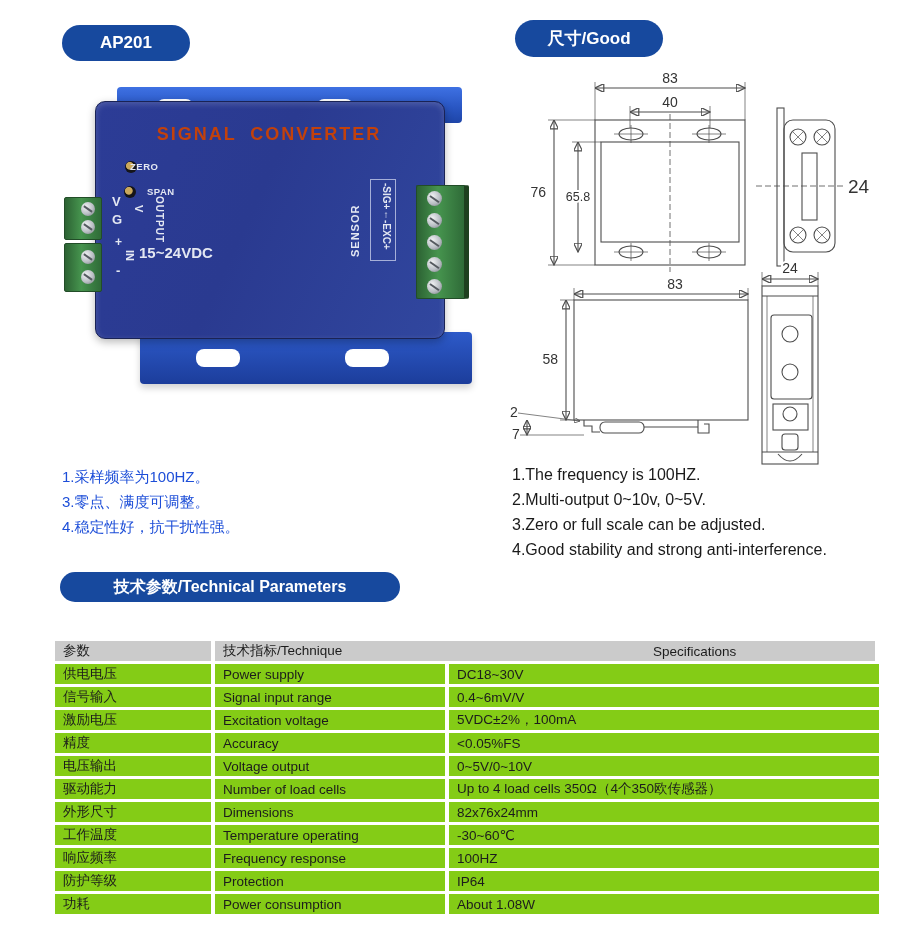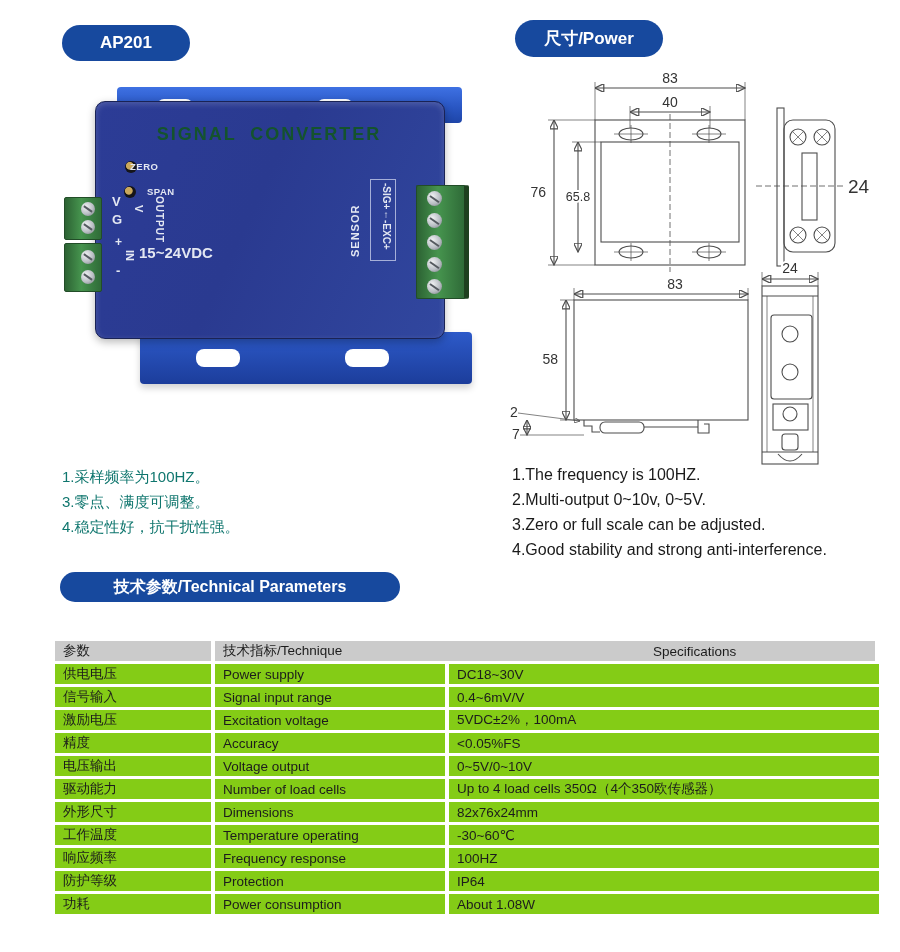--- a/index.html
+++ b/index.html
@@ -17,21 +17,21 @@
           border-radius:4px;}
   #flange-top{left:57px;top:2px;width:345px;height:36px;}
   #flange-bottom{left:80px;top:247px;width:332px;height:52px;
           background:linear-gradient(180deg,#2d5ac9,#1c3d9b);box-shadow:0 4px 7px rgba(0,0,0,.18);}
   .slot{position:absolute;background:#fff;border-radius:8px;}
   #device-body{position:absolute;left:35px;top:16px;width:348px;height:236px;border-radius:10px;
           border:1px solid #1a2355;
           background:linear-gradient(115deg,#2c3c96 0%,#2a3a90 45%,#31479f 100%);
           box-shadow:inset 0 2px 6px rgba(255,255,255,.18), 0 3px 8px rgba(0,0,0,.28);}
   #device-title{position:absolute;left:35px;top:40px;width:348px;text-align:center;
-          color:#14532d;font-size:18px;font-weight:600;letter-spacing:2px;white-space:pre;}
+          color:#c2410c;font-size:18px;font-weight:600;letter-spacing:2px;white-space:pre;}
   .pot{position:absolute;width:12px;height:12px;border-radius:50%;
           background:radial-gradient(circle at 40% 40%,#caa85c 0 34%,#15151a 42% 100%);}
   .dlab{position:absolute;color:#e3e7f2;font-weight:bold;font-size:12px;line-height:1;white-space:pre;}
   .rot90{transform:rotate(90deg);transform-origin:0 0;}
   .rotm90{transform:rotate(-90deg);transform-origin:0 0;}
   .arrow-upright{display:inline-block;transform:rotate(-90deg);}
   #wire-box{position:absolute;left:310px;top:94px;width:24px;height:80px;
           border:1px solid rgba(230,235,250,.65);}
   .terminal{position:absolute;background:linear-gradient(90deg,#2c6233,#46944e 45%,#2f6b38);
           border:1px solid #224d28;border-radius:2px;}
@@ -49,39 +49,39 @@
   #drawings text{font-family:"Liberation Sans","DejaVu Sans",sans-serif;font-size:14px;
           fill:#333;stroke:none;}
   #drawings text.big{font-size:19px;}
   #drawings text.small{font-size:12.5px;}
   #drawings text.halo{stroke:#fff;stroke-width:4px;paint-order:stroke;}
   
   #features-heading{position:absolute;left:62px;top:437px;color:#1b4fa6;
           font-size:17px;font-weight:bold;}
   #features-heading .diamond{margin-right:7px;font-size:15px;}
   .feat-list{position:absolute;list-style:none;margin:0;padding:0;}
-  #features-cn{left:62px;top:464px;font-size:15px;color:#0f766e;line-height:25px;}
+  #features-cn{left:62px;top:464px;font-size:15px;color:#1d4ed8;line-height:25px;}
   #features-en{left:512px;top:462px;font-size:16px;color:#1a1a1a;line-height:25px;}
   
   #params-table{position:absolute;left:55px;top:641px;width:824px;}
   .trow{display:flex;height:20px;margin-bottom:3px;}
   .tcell{background:#84cc16;display:flex;align-items:center;padding-left:8px;
           font-size:13.5px;color:#1c1c1c;overflow:hidden;white-space:nowrap;}
   .c1{width:148px;margin-right:4px;}
   .c2{width:222px;margin-right:4px;}
   .c3{flex:1;}
   .thead .tcell{background:#cbcbcb;text-align:right;}
 </style>
 </head>
 <body>
 
 <div class="page">
 
   <div class="badge" id="badge-model">AP201</div>
-  <div class="badge" id="badge-size">尺寸/Power</div>
+  <div class="badge" id="badge-size">尺寸/Good</div>
   <div class="badge" id="badge-params">技术参数/Technical Parameters</div>
 
   <div id="device">
     <div class="flange" id="flange-top">
       <div class="slot" style="left:40px;top:12px;width:36px;height:14px;"></div>
       <div class="slot" style="left:200px;top:12px;width:36px;height:14px;"></div>
     </div>
     <div class="flange" id="flange-bottom">
       <div class="slot" style="left:56px;top:17px;width:44px;height:18px;"></div>
       <div class="slot" style="left:205px;top:17px;width:44px;height:18px;"></div>

